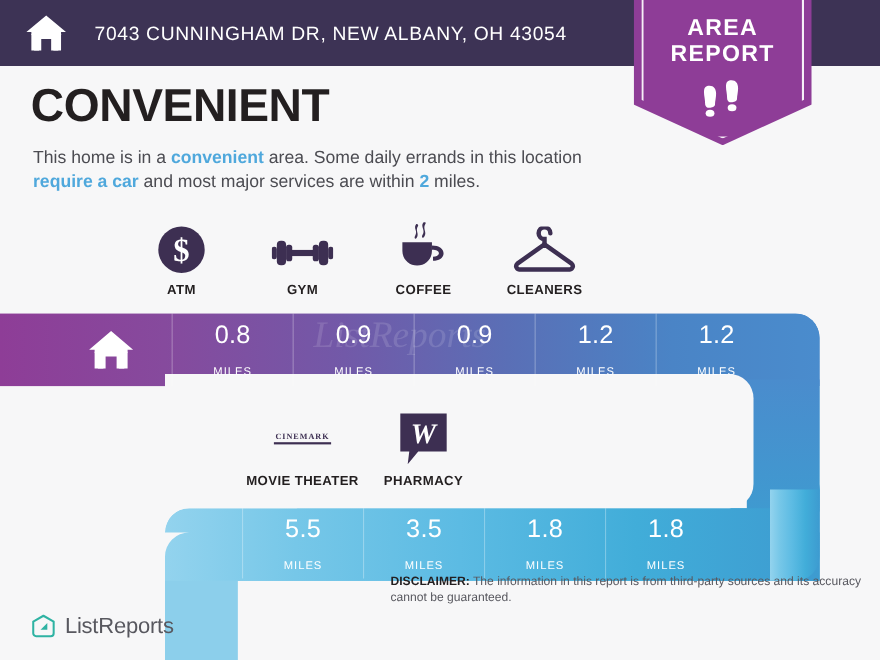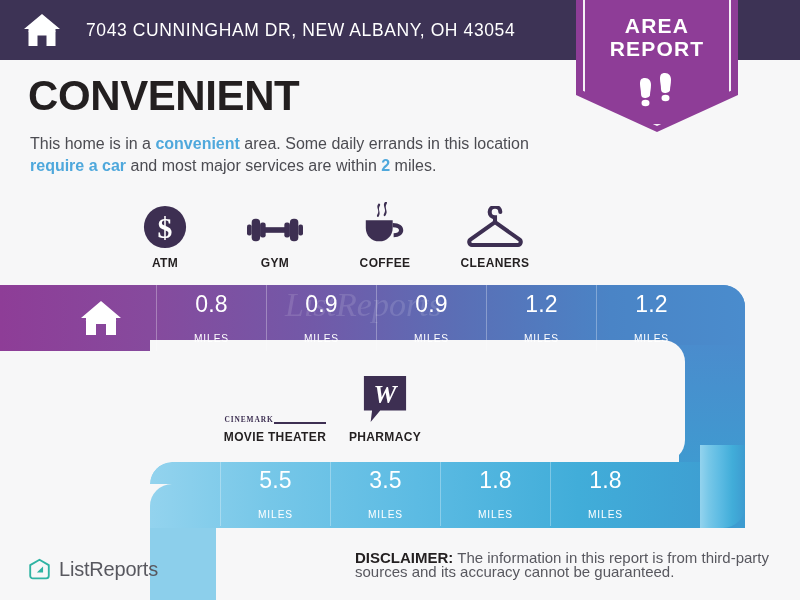--- a/index.html
+++ b/index.html
@@ -63,21 +63,21 @@
   #icon-row-2 { left:220px; top:372px; z-index:4; }
   .icon-cell {
     width:110px; display:flex; flex-direction:column;
     align-items:center; justify-content:flex-end;
   }
   .icon-cell .glyph { height:52px; display:flex; align-items:flex-end; justify-content:center; }
   .icon-cell .lbl {
     margin-top:6px; font-size:12px; font-weight:bold;
     color:#231f20; letter-spacing:.35px; white-space:nowrap;
   }
-  .cinemark-wrap { display:flex; flex-direction:row; align-items:flex-end; justify-content:center; height:52px; }
+  .cinemark-wrap { display:flex; flex-direction:column; align-items:center; justify-content:center; height:52px; }
   .cinemark-txt {
     font-size:7.4px; font-weight:bold; letter-spacing:.9px;
     color:#3d2f52; font-family:"Liberation Serif", serif;
   }
   .cinemark-rule { width:52px; height:1.6px; background:#3d2f52; margin-top:1.5px; }
 
   
   #ribbon { position:absolute; left:0; top:285px; width:800px; height:315px; z-index:1; }
 
   
@@ -112,22 +112,22 @@
     position:absolute; left:285px; top:286px; z-index:3;
     font-family:"Liberation Serif", serif; font-style:italic;
     font-size:34px; color:rgba(255,255,255,.13); white-space:nowrap;
     pointer-events:none;
   }
 
   
   #logo { position:absolute; left:28px; top:558px; display:flex; align-items:center; z-index:5; }
   #logo-text { font-size:20px; color:#58585f; margin-left:8px; letter-spacing:-.2px; }
   #disclaimer {
-    position:absolute; left:355px; top:551px; width:430px; z-index:5;
-    font-size:15px; line-height:14px; color:#58585f;
+    position:absolute; left:355px; top:522px; width:430px; z-index:5;
+    font-size:11px; line-height:14px; color:#58585f;
   }
   #disclaimer b { color:#231f20; }
 </style>
 </head>
 <body>
 
 <div id="header">
   <span class="home-ico">
     <svg viewBox="0 0 40 40" width="40" height="40">
       <path fill="#fff" d="M20 4 L38 19 L33.5 19 L33.5 36 L24.5 36 L24.5 25.5 L15.5 25.5 L15.5 36 L6.5 36 L6.5 19 L2 19 Z"></path>

